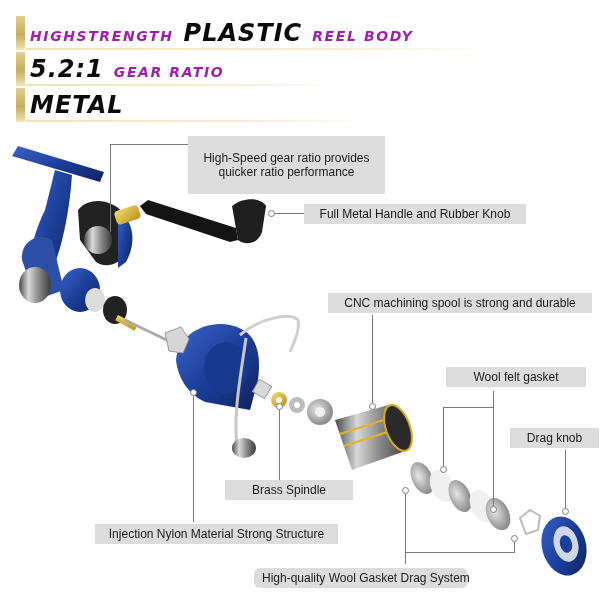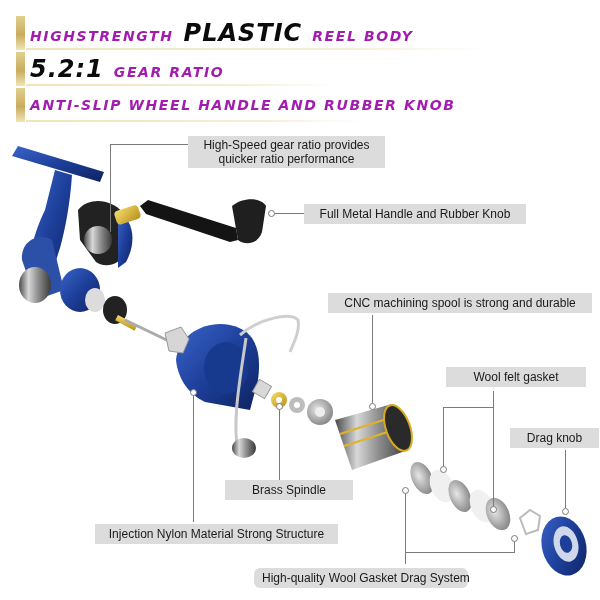--- a/index.html
+++ b/index.html
@@ -20,21 +20,21 @@
   #feat-1 { top: 16px; width: 475px; }
   #feat-2 { top: 52px; width: 320px; }
   #feat-3 { top: 88px; width: 350px; }
   #feat-3 .underline { width: 340px; }
   #feat-1 .underline { width: 465px; }
   #feat-2 .underline { width: 310px; }
 
   
   .callout { position: absolute; background: #dcdcdc; color: #1a1a1a; font-size: 12px;
     line-height: 14px; padding: 3px 8px; text-align: center; white-space: nowrap; }
-  .callout.two-line { padding: 2px 10px; }
+  .callout.two-line { padding: 15px 10px; }
 
   .line { position: absolute; background: #7a7a7a; }
   .dot { position: absolute; width: 7px; height: 7px; border-radius: 50%; border: 1.5px solid #7a7a7a; background: #fff; }
 
   .art { position: absolute; left: 0; top: 0; width: 600px; height: 600px; }
 </style>
 </head>
 <body>
 
 <div class="feat" id="feat-1">
@@ -53,21 +53,21 @@
   <div class="txt">
     <span class="strong">5.2:1</span>
     <span class="light">GEAR RATIO</span>
   </div>
 </div>
 
 <div class="feat" id="feat-3">
   <div class="accent"></div>
   <div class="underline"></div>
   <div class="txt">
-    <span class="light">ANTI-SLIP WHEEL HANDLE AND RUBBER KNOB</span>
+    <span class="strong">METAL</span>
   </div>
 </div>
 
 <svg class="art" viewBox="0 0 600 600">
   <defs>
     <linearGradient id="blue" x1="0" y1="0" x2="1" y2="1">
       <stop offset="0" stop-color="#3a64c8"></stop>
         <stop offset="0.5" stop-color="#1d3f9a"></stop>
         <stop offset="1" stop-color="#0e2260"></stop>
     </linearGradient>

